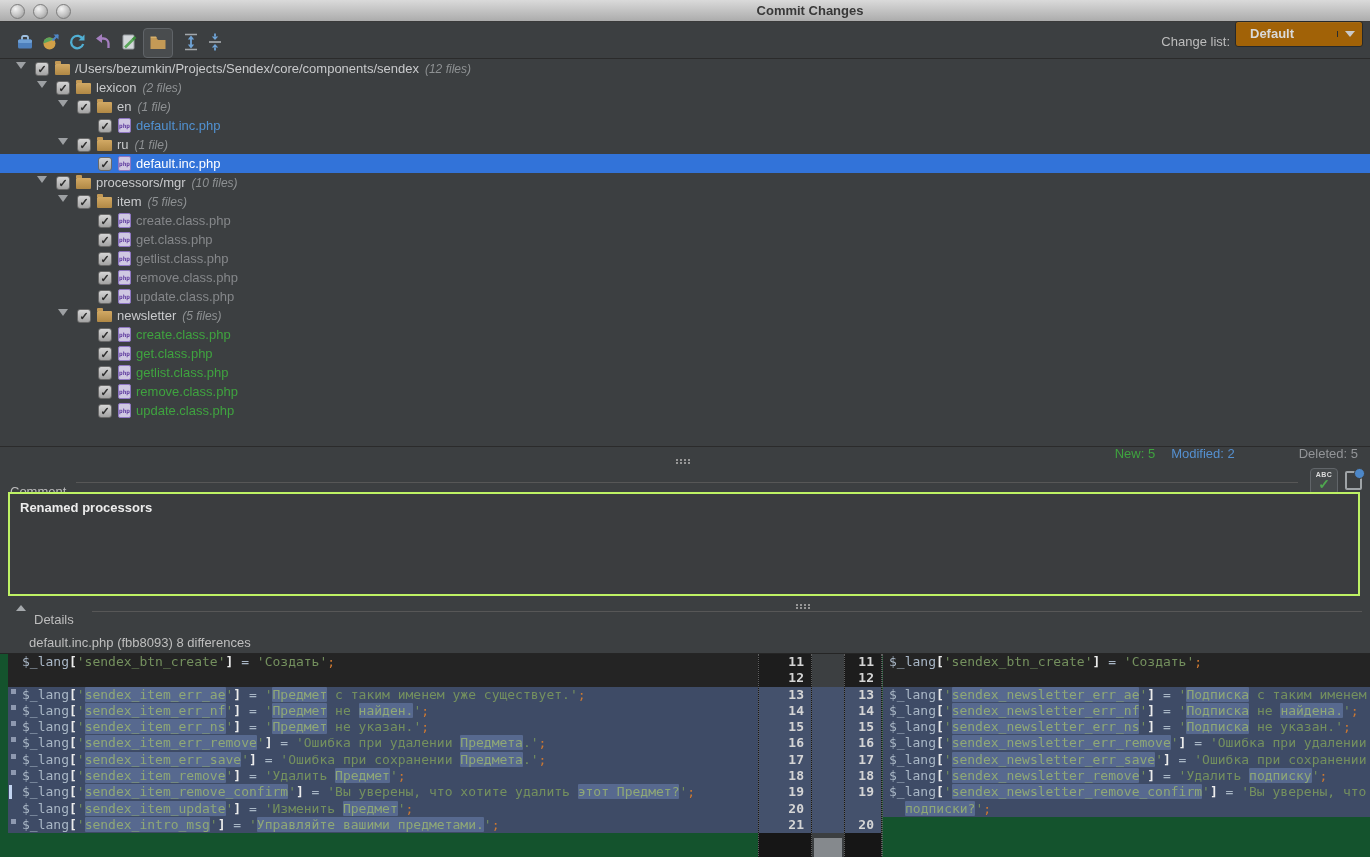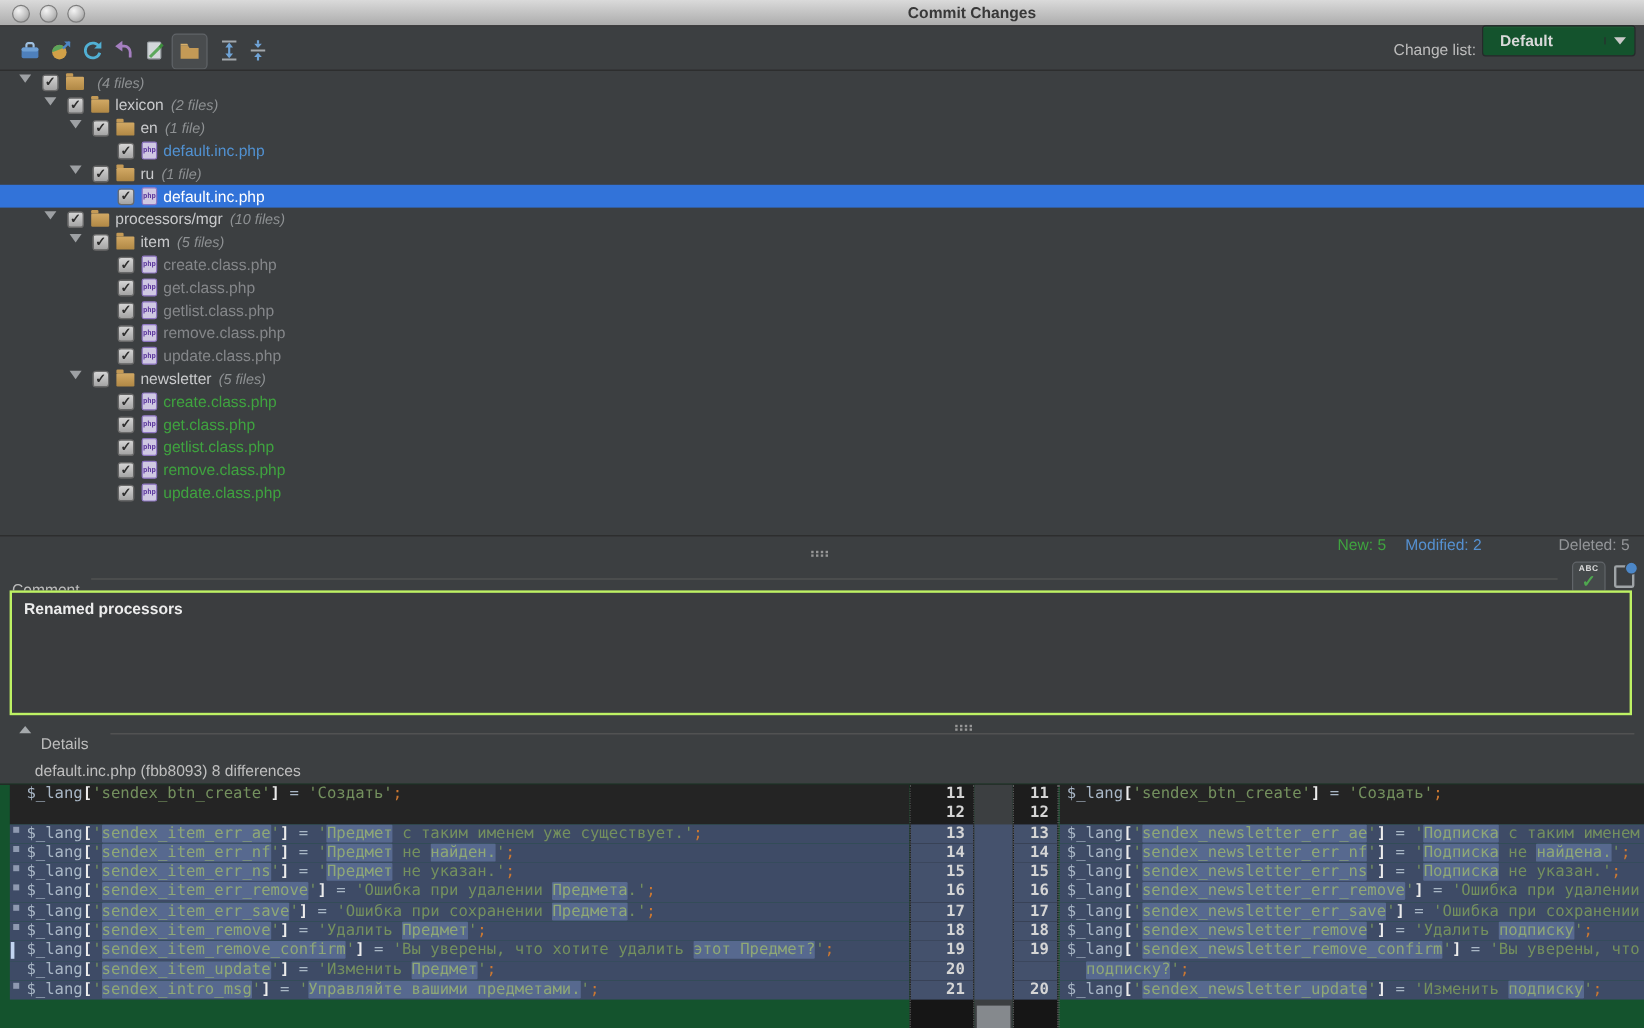--- a/index.html
+++ b/index.html
@@ -13,21 +13,21 @@
     background:radial-gradient(circle at 35% 30%,#F4F4F4,#C2C2C2 55%,#8F8F8F);}
   .wtitle{position:absolute;left:810px;top:3px;transform:translateX(-50%);
     font-size:13px;font-weight:600;color:#383838;white-space:nowrap;}
   
   .toolbar{position:absolute;left:0;top:21px;width:100%;height:37px;}
   .tbi{position:absolute;top:10px;width:22px;height:22px;}
   .pressed{position:absolute;left:143px;top:7px;width:28px;height:28px;border:1px solid #606468;
     border-radius:4px;background:rgba(255,255,255,0.07);}
   .cl-label{position:absolute;right:140px;top:13px;font-size:13px;color:#BDBDBD;}
   .dropdown{position:absolute;right:7px;top:0;width:126px;height:24px;border:1px solid #26292B;
-    border-radius:3px;background:#14532d;box-shadow:inset 0 1px rgba(255,255,255,.06);display:flex;align-items:center;}
+    border-radius:3px;background:#a16207;box-shadow:inset 0 1px rgba(255,255,255,.06);display:flex;align-items:center;}
   .dd-value{flex:1;font-size:13px;font-weight:bold;color:#D9D9D9;line-height:24px;padding-left:14px;}
   .dd-arrow{width:24px;border-left:1px solid #2A2D2F;display:flex;align-items:center;justify-content:center;}
   .dd-arrow::after{content:"";width:0;height:0;border-left:5px solid transparent;
     border-right:5px solid transparent;border-top:6px solid #C9C9C9;}
   
   .tree{position:absolute;left:0;top:58px;width:100%;height:387px;border-top:1px solid #2B2B2B;
     border-bottom:1px solid #2B2B2B;background:#3C3F41;overflow:hidden;}
   .trow{height:19px;display:flex;align-items:center;font-size:13px;white-space:nowrap;}
   .trow.sel{background:#3273D9;}
   .arrow{width:9px;height:7px;margin-right:12px;flex:none;
@@ -164,21 +164,22 @@
   </div>
 </div>
 
 <div class="tree">
     <div class="trow" style="padding-left: 14px;">
       <span style="width: 21px; flex: 0 0 auto; display: flex;">
         <span class="arrow"></span>
       </span>
       <span class="cbx">✓</span>
       <span class="fold"></span>
-      <span class="tsuffix">(4 files)</span>
+      <span class="tlabel dir">/Users/bezumkin/Projects/Sendex/core/components/sendex</span>
+      <span class="tsuffix">(12 files)</span>
     </div>
     <div class="trow" style="padding-left: 35px;">
       <span style="width: 21px; flex: 0 0 auto; display: flex;">
         <span class="arrow"></span>
       </span>
       <span class="cbx">✓</span>
       <span class="fold"></span>
       <span class="tlabel dir">lexicon</span>
       <span class="tsuffix">(2 files)</span>
     </div>
@@ -372,16 +373,15 @@
   <div class="pane pane-right">
       <div class="crow"><span class="code"><span class="c-v">$_lang</span><span class="c-b">[</span><span class="c-s">'sendex_btn_create'</span><span class="c-b">]</span><span class="c-v"> = </span><span class="c-s">'Создать'</span><span class="c-p">;</span></span></div>
       <div class="crow"><span class="code"></span></div>
       <div class="crow chg"><span class="code"><span class="c-v">$_lang</span><span class="c-b">[</span><span class="c-s">'</span><span class="c-sh">sendex_newsletter_err_ae</span><span class="c-s">'</span><span class="c-b">]</span><span class="c-v"> = </span><span class="c-s">'</span><span class="c-sh">Подписка</span><span class="c-s"> с таким именем уже существует.</span></span></div>
       <div class="crow chg"><span class="code"><span class="c-v">$_lang</span><span class="c-b">[</span><span class="c-s">'</span><span class="c-sh">sendex_newsletter_err_nf</span><span class="c-s">'</span><span class="c-b">]</span><span class="c-v"> = </span><span class="c-s">'</span><span class="c-sh">Подписка</span><span class="c-s"> не </span><span class="c-sh">найдена.</span><span class="c-s">'</span><span class="c-p">;</span></span></div>
       <div class="crow chg"><span class="code"><span class="c-v">$_lang</span><span class="c-b">[</span><span class="c-s">'</span><span class="c-sh">sendex_newsletter_err_ns</span><span class="c-s">'</span><span class="c-b">]</span><span class="c-v"> = </span><span class="c-s">'</span><span class="c-sh">Подписка</span><span class="c-s"> не указан.</span><span class="c-s">'</span><span class="c-p">;</span></span></div>
       <div class="crow chg"><span class="code"><span class="c-v">$_lang</span><span class="c-b">[</span><span class="c-s">'</span><span class="c-sh">sendex_newsletter_err_remove</span><span class="c-s">'</span><span class="c-b">]</span><span class="c-v"> = </span><span class="c-s">'Ошибка при удалении подписки.</span></span></div>
       <div class="crow chg"><span class="code"><span class="c-v">$_lang</span><span class="c-b">[</span><span class="c-s">'</span><span class="c-sh">sendex_newsletter_err_save</span><span class="c-s">'</span><span class="c-b">]</span><span class="c-v"> = </span><span class="c-s">'Ошибка при сохранении подписки.</span></span></div>
       <div class="crow chg"><span class="code"><span class="c-v">$_lang</span><span class="c-b">[</span><span class="c-s">'</span><span class="c-sh">sendex_newsletter_remove</span><span class="c-s">'</span><span class="c-b">]</span><span class="c-v"> = </span><span class="c-s">'Удалить </span><span class="c-sh">подписку</span><span class="c-s">'</span><span class="c-p">;</span></span></div>
       <div class="crow chg"><span class="code"><span class="c-v">$_lang</span><span class="c-b">[</span><span class="c-s">'</span><span class="c-sh">sendex_newsletter_remove_confirm</span><span class="c-s">'</span><span class="c-b">]</span><span class="c-v"> = </span><span class="c-s">'Вы уверены, что хотите удалить </span></span></div>
-      <div class="crow chg"><span class="code wrap"><span class="c-sh">подписку?</span><span class="c-s">'</span><span class="c-p">;</span></span></div>
-      <div class="crow chg"><span class="code"><span class="c-v">$_lang</span><span class="c-b">[</span><span class="c-s">'</span><span class="c-sh">sendex_newsletter_update</span><span class="c-s">'</span><span class="c-b">]</span><span class="c-v"> = </span><span class="c-s">'Изменить </span><span class="c-sh">подписку</span><span class="c-s">'</span><span class="c-p">;</span></span></div>
+      <div class="crow chg"><span class="code wrap"><span class="c-sh">подписки?</span><span class="c-s">'</span><span class="c-p">;</span></span></div>
     </div>
 </div>
 
 </body></html>

